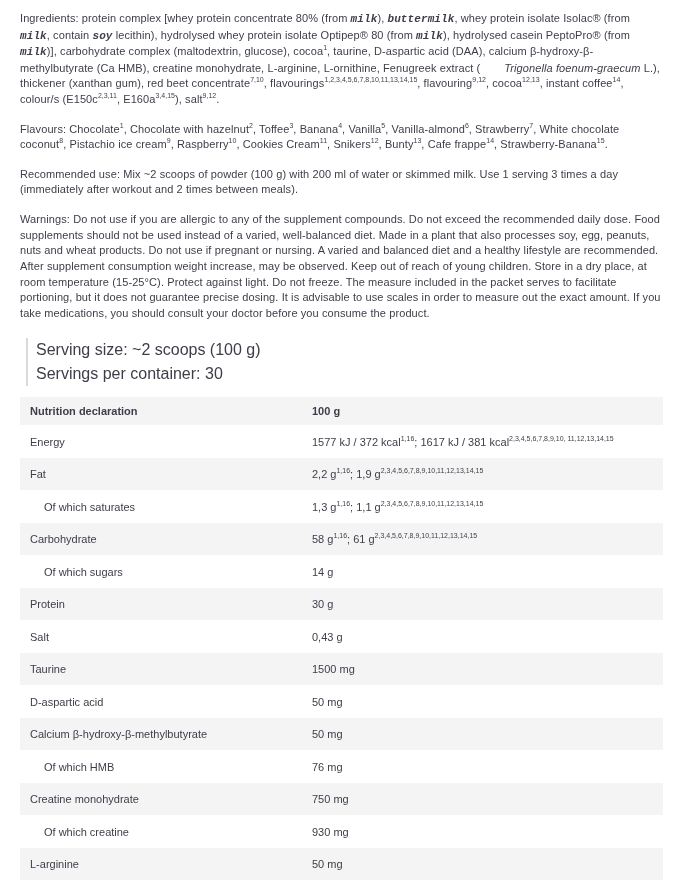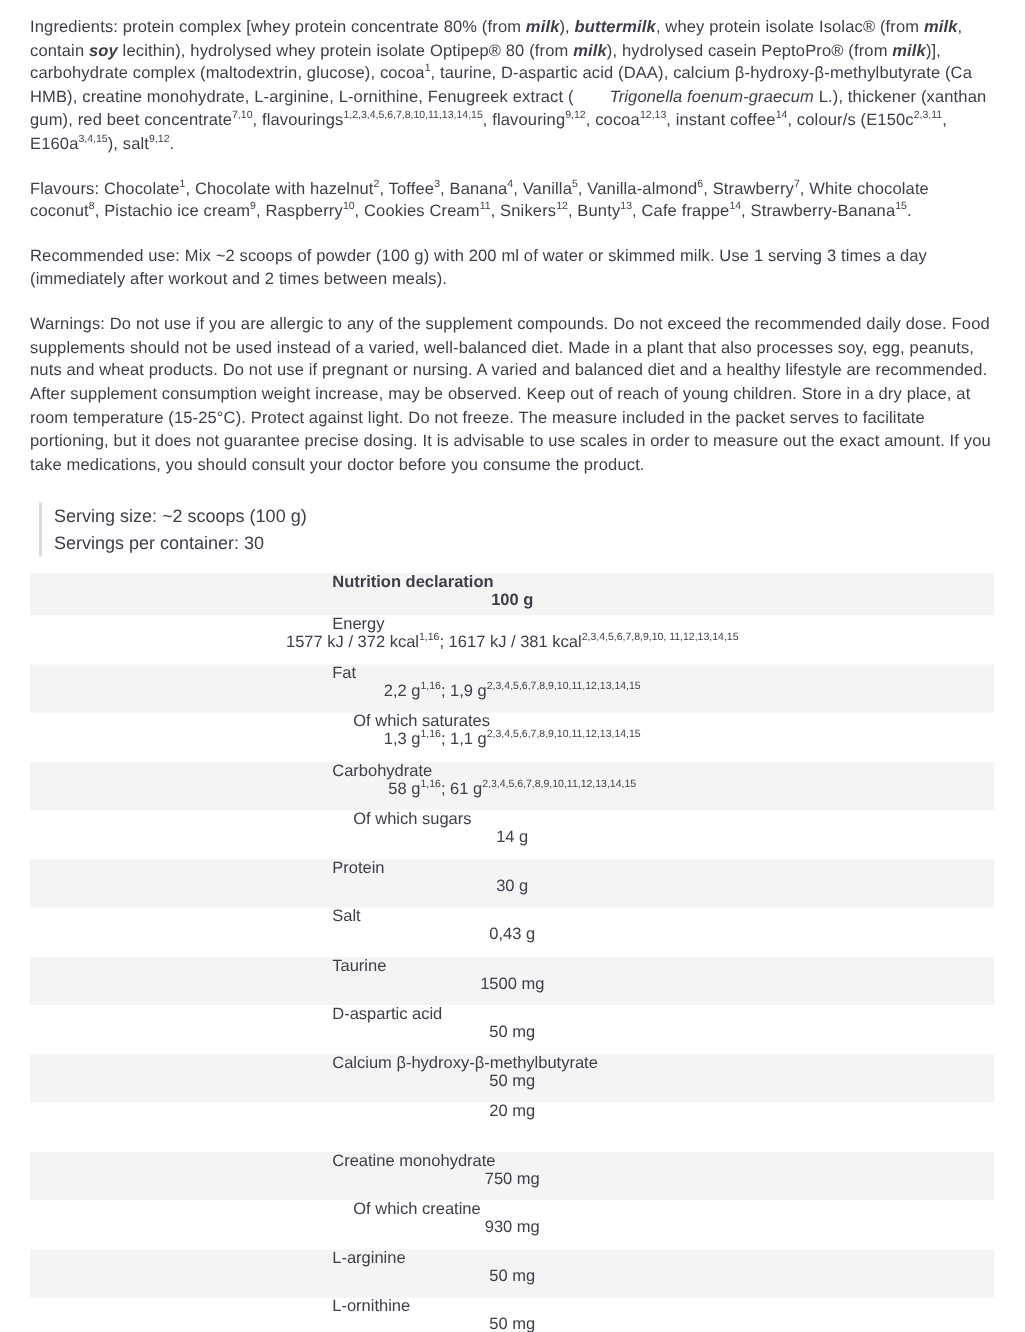--- a/index.html
+++ b/index.html
@@ -17,59 +17,58 @@
   
   .para {
     font-size: 11px;
     line-height: 1.42;
     margin: 0 0 14px 0;
     letter-spacing: 0.1px;
   }
   .para:last-of-type { margin-bottom: 0; }
   .b  { font-weight: normal; }
   .i  { font-style: italic; margin-left: 24px; }
-  .bi { font-weight: bold; font-style: italic; }
+  .bi { font-weight: bold; font-style: italic; font-family: Liberation Mono, monospace; }
   sup {
     font-size: 7px;
     line-height: 0;
     vertical-align: super;
     letter-spacing: 0;
   }
 
   
   .serving-block {
     margin: 17px 0 11px 6px;
     border-left: 2px solid #d9d9de;
     padding-left: 8px;
-    font-size: 12px;
+    font-size: 16px;
     line-height: 1.5;
   }
 
   
   .nutrition-table { margin-top: 10px; }
   .row {
     display: flex;
     align-items: center;
     min-height: 32.5px;
     font-size: 11px;
-    flex-direction: column;
   }
   .row.header {
     min-height: 28px;
     background: #f4f4f5;
     font-weight: bold;
   }
   .rows .row:nth-child(even) { background: #f4f4f5; }
   .col-label {
     width: 260px;
     padding-left: 10px;
     flex-shrink: 0;
   }
   .row.indent .col-label { padding-left: 24px; }
-  .col-value { flex: 1; }
+  .col-value { flex: 1; margin-left: 32px; }
 </style>
 </head>
 <body>
 
 <div class="page">
 
   <p class="para"><span class="b">Ingredients:</span><span> protein complex [whey protein concentrate 80% (from </span><span class="bi">milk</span><span>), </span><span class="bi">buttermilk</span><span>, whey protein isolate Isolac® (from </span><span class="bi">milk</span><span>, contain </span><span class="bi">soy</span><span> lecithin), hydrolysed whey protein isolate Optipep® 80 (from </span><span class="bi">milk</span><span>), hydrolysed casein PeptoPro® (from </span><span class="bi">milk</span><span>)], carbohydrate complex (maltodextrin, glucose), cocoa</span><sup>1</sup><span>, taurine, D-aspartic acid (DAA), calcium β-hydroxy-β-methylbutyrate (Ca HMB), creatine monohydrate, L-arginine, L-ornithine, Fenugreek extract (</span><span class="i">Trigonella foenum-graecum</span><span> L.), thickener (xanthan gum), red beet concentrate</span><sup>7,10</sup><span>, flavourings</span><sup>1,2,3,4,5,6,7,8,10,11,13,14,15</sup><span>, flavouring</span><sup>9,12</sup><span>, cocoa</span><sup>12,13</sup><span>, instant coffee</span><sup>14</sup><span>, colour/s (E150c</span><sup>2,3,11</sup><span>, E160a</span><sup>3,4,15</sup><span>), salt</span><sup>9,12</sup><span>.</span></p>
 
   <p class="para"><span class="b">Flavours:</span><span> Chocolate</span><sup>1</sup><span>, Chocolate with hazelnut</span><sup>2</sup><span>, Toffee</span><sup>3</sup><span>, Banana</span><sup>4</sup><span>, Vanilla</span><sup>5</sup><span>, Vanilla-almond</span><sup>6</sup><span>, Strawberry</span><sup>7</sup><span>, White chocolate coconut</span><sup>8</sup><span>, Pistachio ice cream</span><sup>9</sup><span>, Raspberry</span><sup>10</sup><span>, Cookies Cream</span><sup>11</sup><span>, Snikers</span><sup>12</sup><span>, Bunty</span><sup>13</sup><span>, Cafe frappe</span><sup>14</sup><span>, Strawberry-Banana</span><sup>15</sup><span>.</span></p>
 
@@ -132,21 +131,22 @@
     <div class="col-label">D-aspartic acid</div>
     <div class="col-value"><span>50 mg</span></div>
   </div>
 
   <div class="row">
     <div class="col-label">Calcium β-hydroxy-β-methylbutyrate</div>
     <div class="col-value"><span>50 mg</span></div>
   </div>
 
   <div class="row indent">
-    <div class="col-value"><span>20 mg</span></div>
+    <div class="col-label">Of which HMB</div>
+    <div class="col-value"><span>76 mg</span></div>
   </div>
 
   <div class="row">
     <div class="col-label">Creatine monohydrate</div>
     <div class="col-value"><span>750 mg</span></div>
   </div>
 
   <div class="row indent">
     <div class="col-label">Of which creatine</div>
     <div class="col-value"><span>930 mg</span></div>

